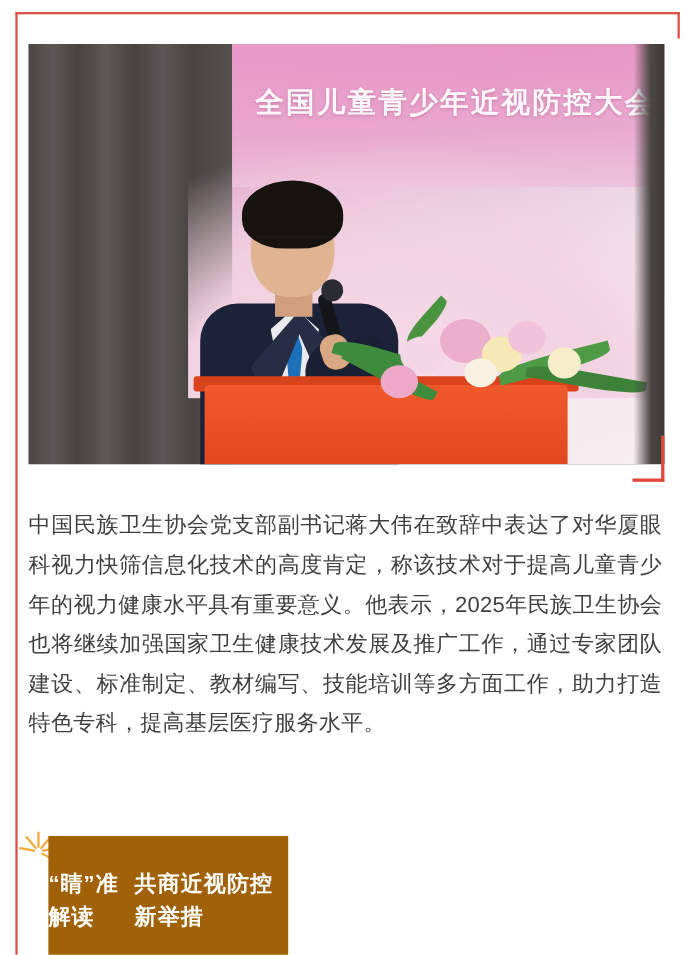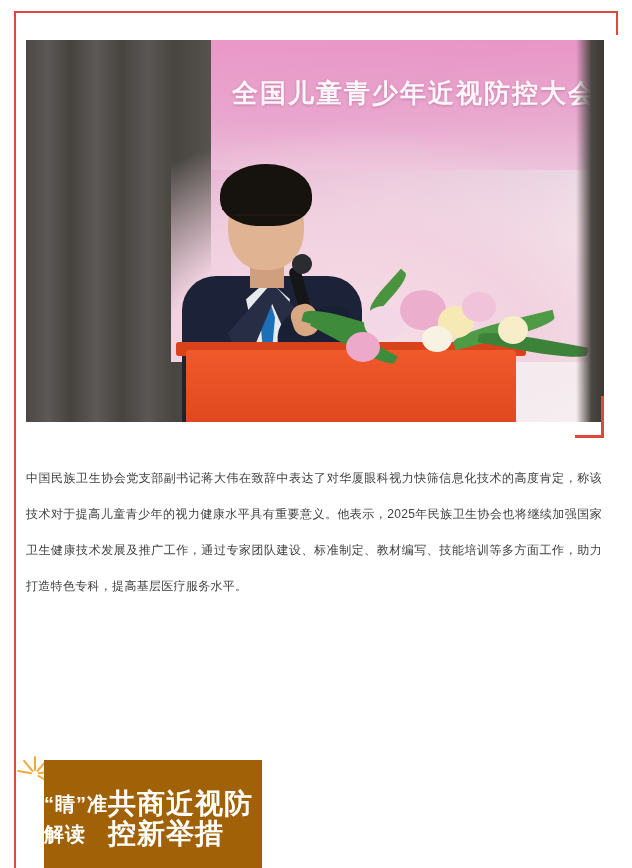--- a/index.html
+++ b/index.html
@@ -320,21 +320,21 @@
     height: 3px;
     background: #e0483c;
   }
 
   
   .body-text {
     position: absolute;
     left: 26px;
     top: 460px;
     width: 576px;
-    font-size: 12px;
+    font-size: 20px;
     line-height: 36px;
     color: #3f3f3f;
     letter-spacing: .3px;
     text-align: justify;
   }
 
   
   .banner {
     position: absolute;
     left: 44px;
@@ -349,21 +349,21 @@
   }
   .banner-line1 {
     color: #ffffff;
     font-size: 20px;
     font-weight: bold;
     letter-spacing: 1px;
     line-height: 30px;
   }
   .banner-line2 {
     color: #ffffff;
-    font-size: 28px;
+    font-size: 20px;
     font-weight: bold;
     letter-spacing: 1px;
     line-height: 30px;
   }
   .sparkle {
     position: absolute;
     left: 18px;
     top: 756px;
     width: 36px;
     height: 36px;

